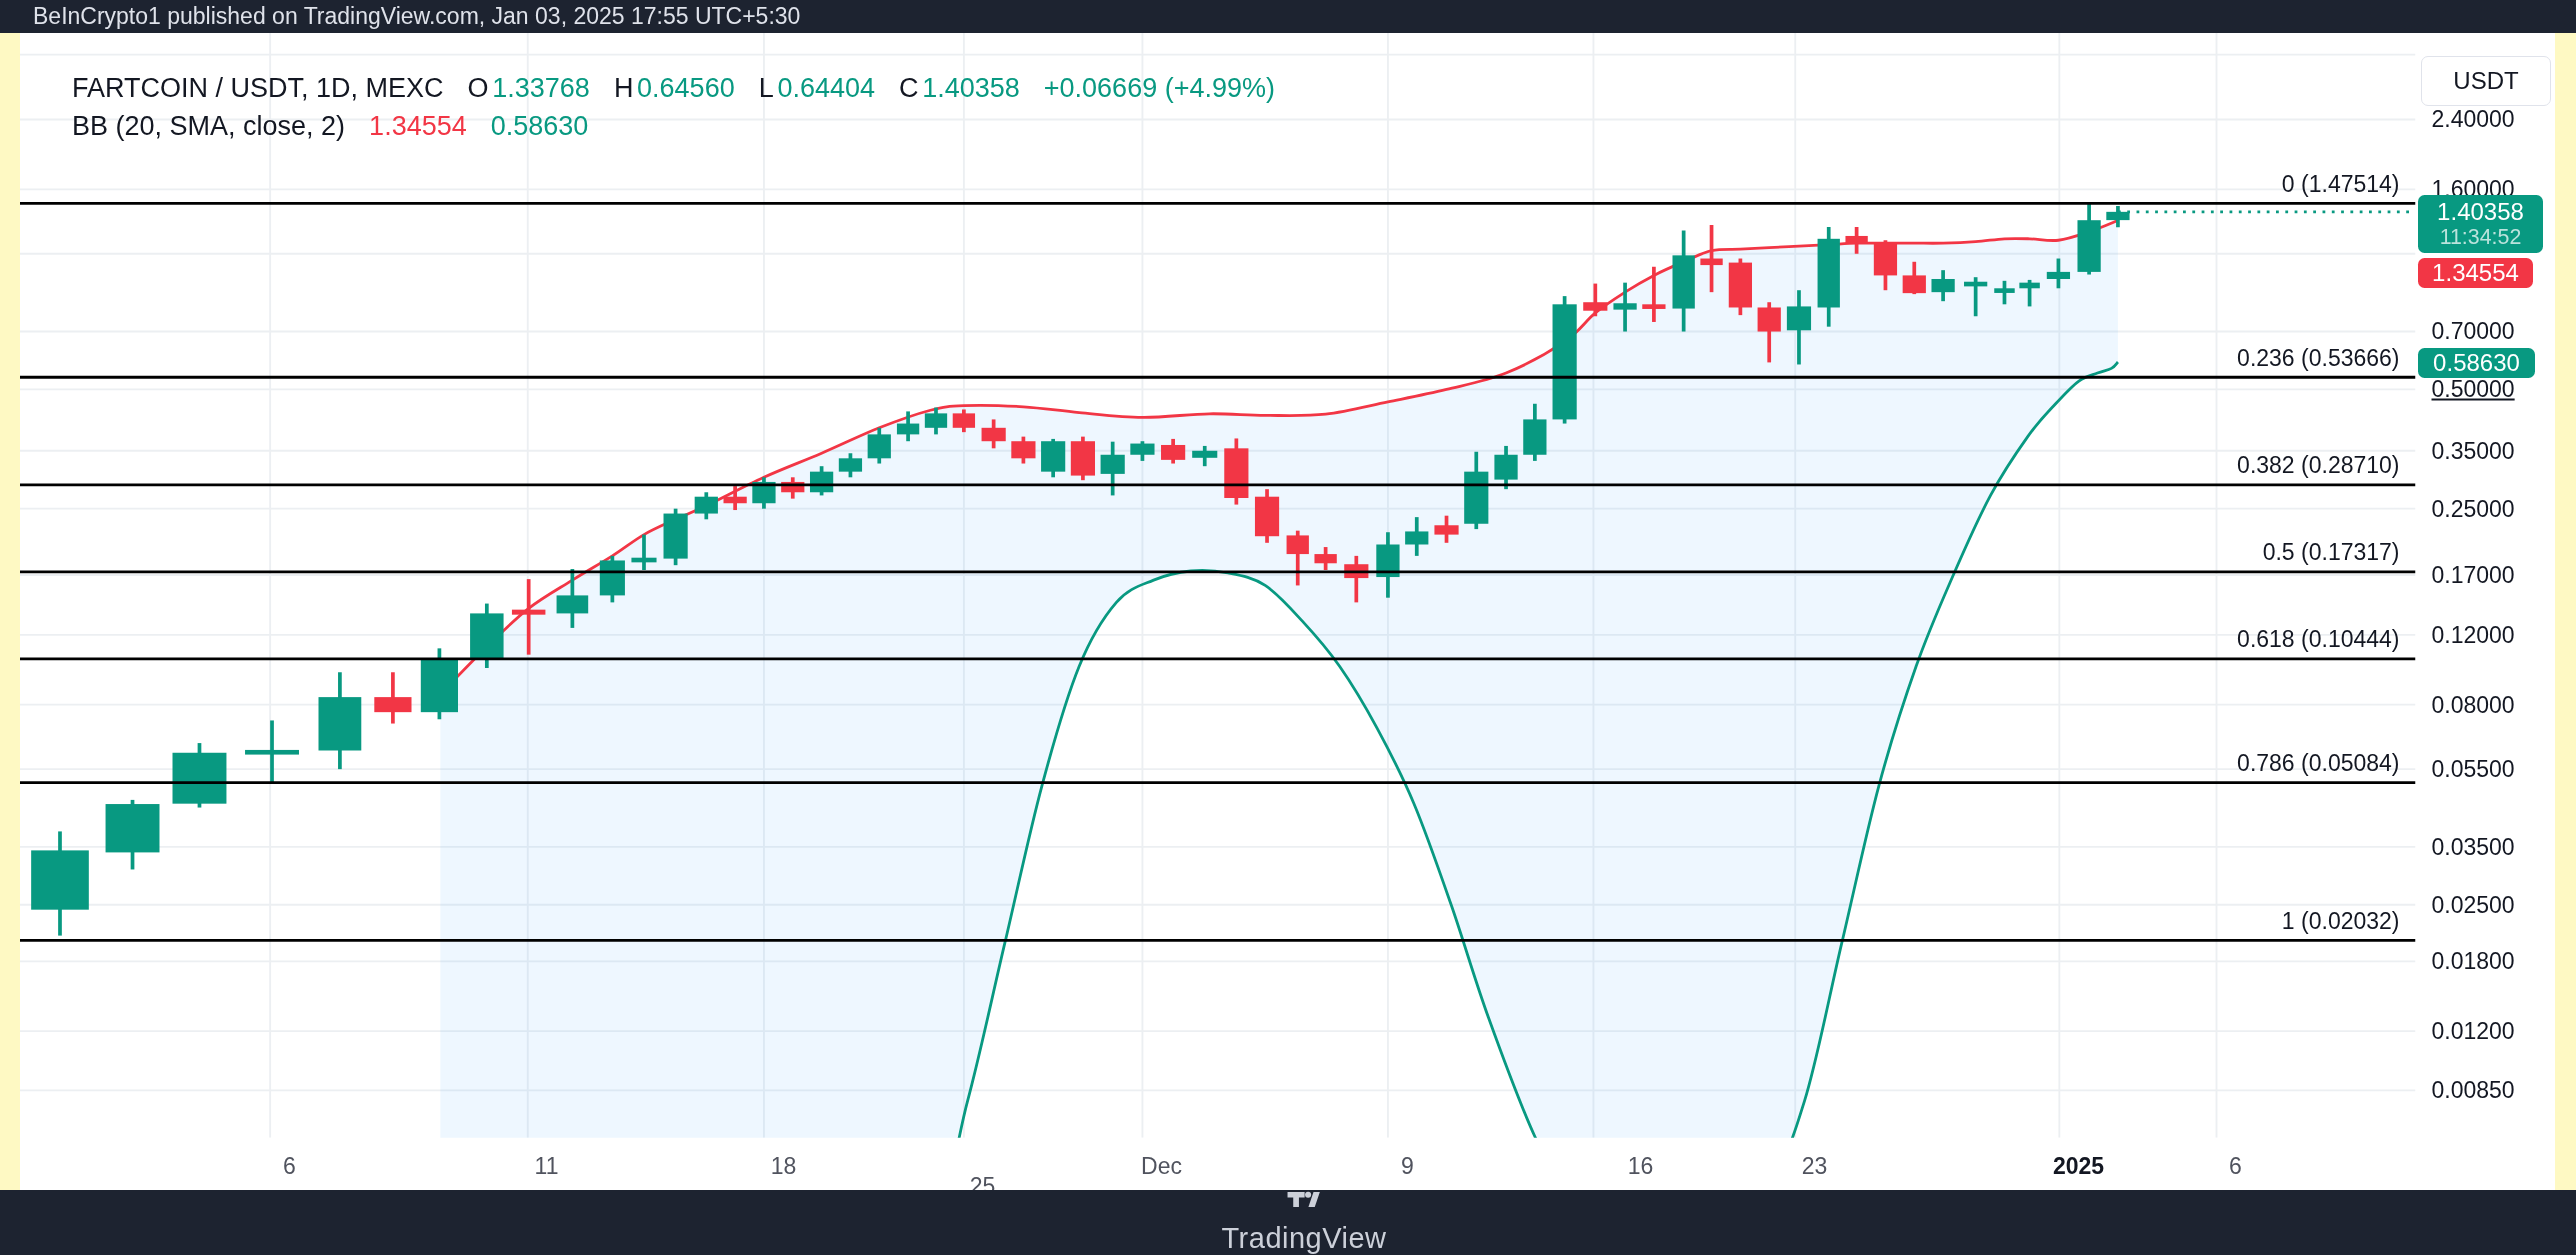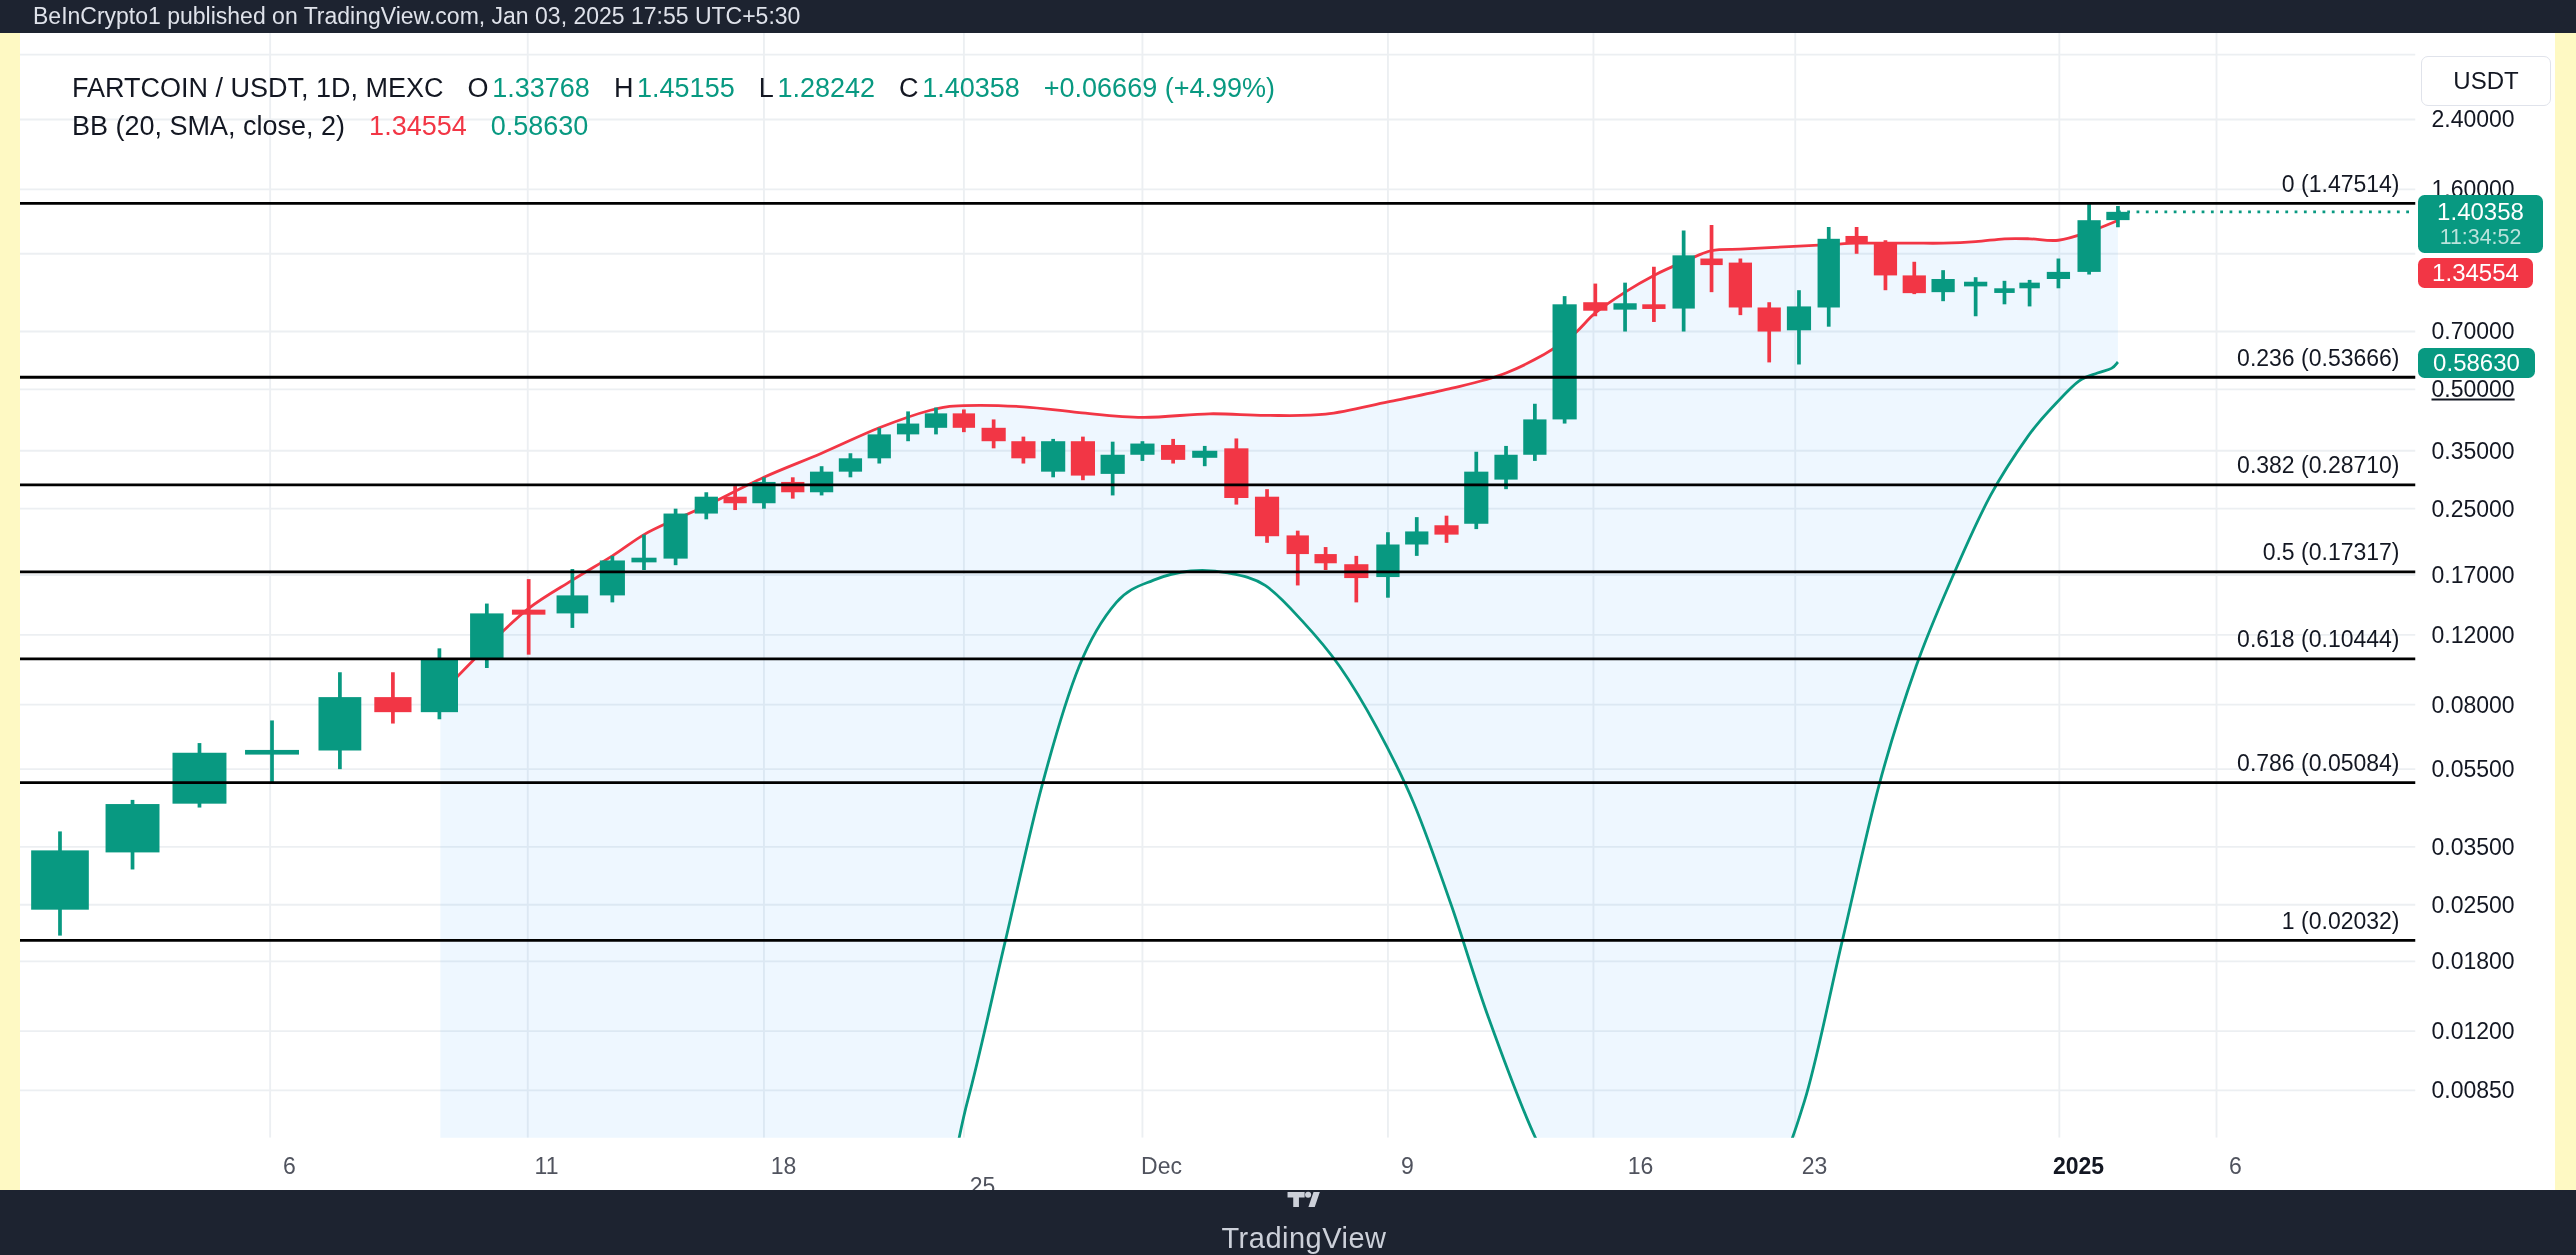--- a/index.html
+++ b/index.html
@@ -376,25 +376,25 @@
 
   <div id="legend">
     <div class="legend-row">
       <span class="lg-dark">FARTCOIN / USDT, 1D, MEXC</span>
       <span class="ohlc">
         <span class="lg-dark">O</span>
           <span class="lg-green">1.33768</span>
       </span>
       <span class="ohlc">
         <span class="lg-dark">H</span>
-          <span class="lg-green">1.45155</span>
+          <span class="lg-green">0.64560</span>
       </span>
       <span class="ohlc">
         <span class="lg-dark">L</span>
-          <span class="lg-green">1.28242</span>
+          <span class="lg-green">0.64404</span>
       </span>
       <span class="ohlc">
         <span class="lg-dark">C</span>
           <span class="lg-green">1.40358</span>
       </span>
       <span class="lg-green">+0.06669 (+4.99%)</span>
     </div>
     <div class="legend-row">
       <span class="lg-dark">BB (20, SMA, close, 2)</span>
       <span class="lg-red">1.34554</span>

